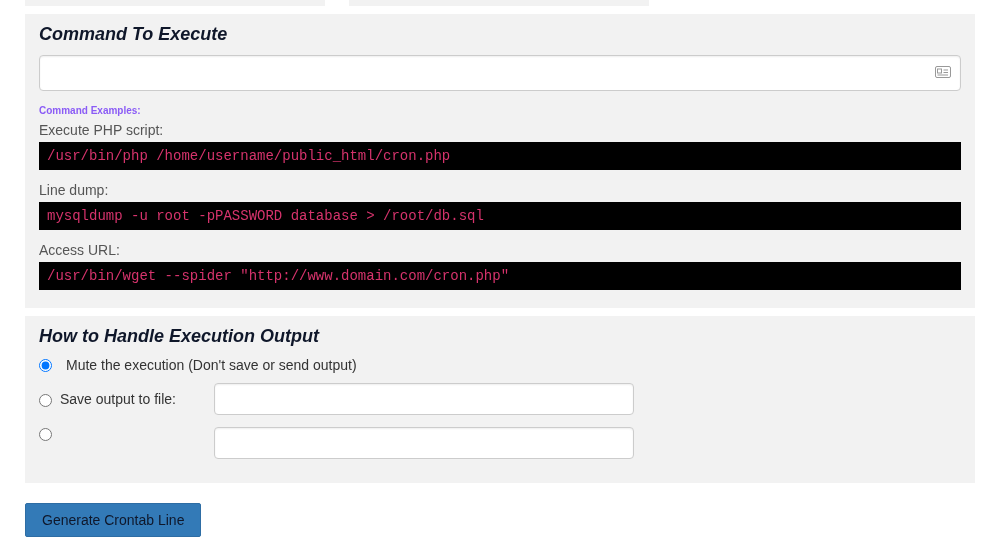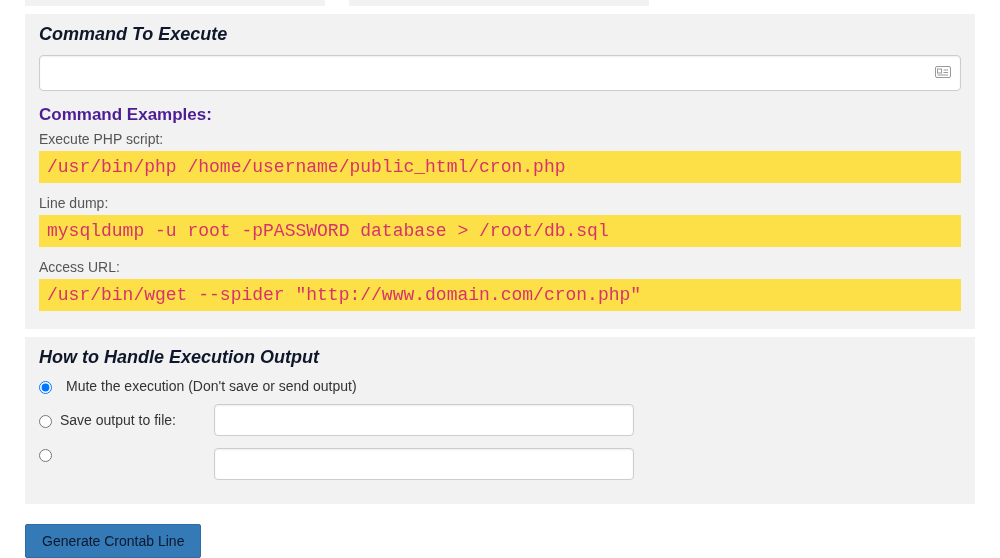--- a/index.html
+++ b/index.html
@@ -40,42 +40,42 @@
     .input-icon {
       position: absolute;
       right: 10px;
       top: 50%;
       transform: translateY(-50%);
       color: #888;
       pointer-events: none;
     }
     .subheading {
       font-weight: bold;
-      font-size: 17px;
-      color: #4c1d95;
+      font-size: 10px;
+      color: #8b5cf6;
       margin-bottom: 6px;
     }
     .example-label {
       color: #555;
       font-size: 14px;
       margin-bottom: 4px;
     }
     .code-block {
-      background: #fde047;
+      background: #000000;
       padding: 6px 8px;
       font-family: Menlo, Monaco, Consolas, "Courier New", monospace;
-      font-size: 18px;
+      font-size: 14px;
       color: #d6336c;
       margin-bottom: 12px;
       white-space: pre;
       overflow-x: auto;
     }
     .radio-row {
       display: flex;
-      align-items: flex-end;
+      align-items: center;
       margin-bottom: 10px;
       gap: 10px;
     }
     .radio-row input[type="radio"] {
       margin-right: 4px;
     }
     .radio-label {
       color: #333;
       font-size: 14px;
     }

